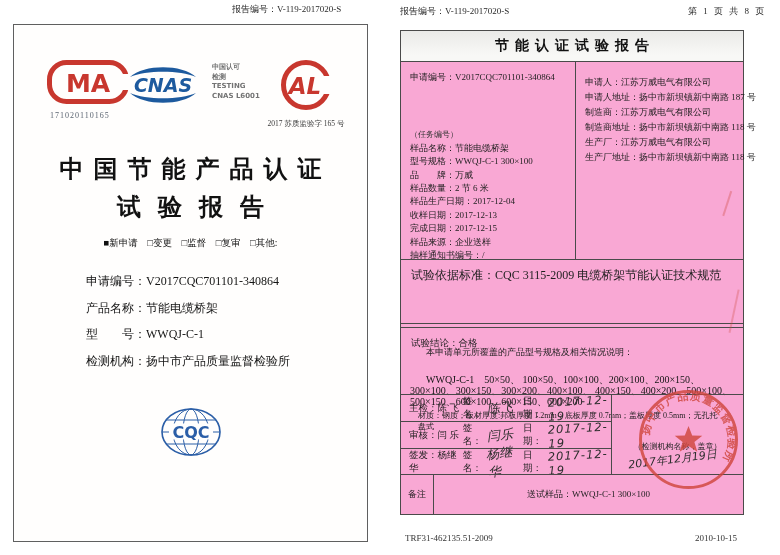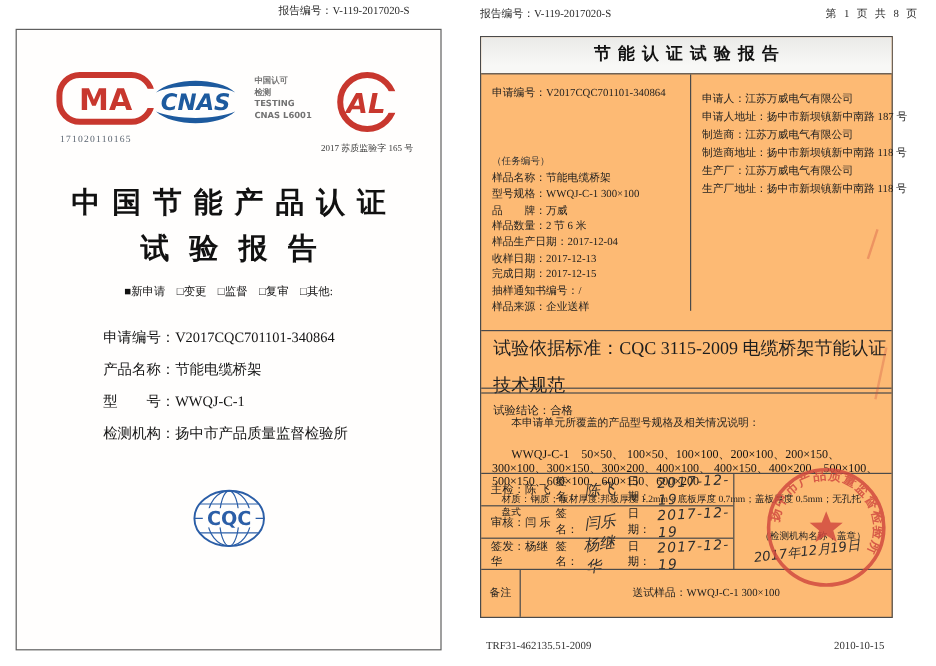--- a/index.html
+++ b/index.html
@@ -28,33 +28,33 @@
   .apply-line{position:absolute;left:0;top:212px;width:100%;text-align:center;font-size:9.5px;color:#111;}
   .fields{position:absolute;left:72px;top:248px;}
   .fields p{margin:0 0 9.5px 0;font-size:12px;color:#141414;}
   .cqc-wrap{position:absolute;left:146px;top:382px;}
 
   
   .rp-head-left{position:absolute;left:400px;top:5px;font-size:9px;color:#2a2a2a;}
   .rp-head-right{position:absolute;left:688px;top:5px;font-size:9px;letter-spacing:2px;color:#2a2a2a;}
   #tbl{
     position:absolute;left:400px;top:30px;width:342px;height:483px;
-    border:1.2px solid #4a4a4a;background:#fdba74;box-sizing:content-box;
+    border:1.2px solid #4a4a4a;background:#f9a8d4;box-sizing:content-box;
   }
   .row{position:absolute;left:0;width:342px;box-sizing:border-box;}
   .bt{border-top:1px solid #4a4a4a;}
   .r1{top:0;height:30px;background:linear-gradient(180deg,#eaeae8 0%,#f8f8f6 80%);}
   .tbl-title{width:100%;text-align:center;line-height:30px;font-size:14px;font-weight:bold;letter-spacing:6px;text-indent:6px;color:#111;}
   .r2{top:30px;height:198px;}
   .cellL{position:absolute;left:0;top:0;width:175px;height:100%;border-right:1px solid #4a4a4a;box-sizing:border-box;padding:9px 4px 0 9px;}
   .cellL p{margin:0;font-size:9px;line-height:13.4px;white-space:nowrap;}
   .cellL p.sub{font-size:8px;color:#333;margin-top:44px;}
   .cellR{position:absolute;left:176px;top:0;width:166px;height:100%;box-sizing:border-box;padding:13px 2px 0 8px;}
   .cellR p{margin:0;font-size:9px;line-height:15px;white-space:nowrap;}
-  .r3{top:228px;height:32px;line-height:31px;padding-left:10px;font-size:15px;margin-top:16px;}
+  .r3{top:228px;height:32px;line-height:31px;padding-left:10px;font-size:12px;}
   .r4{top:260px;height:32px;line-height:31px;padding-left:10px;font-size:9.5px;margin-top:36px;}
   .r5{top:292px;height:71px;padding:6px 8px 0 9px;}
   .r5 .cov-title{margin:16px;font-size:9px;}
   .r5 .cov-models{margin:4px 0 0 0;font-size:10px;line-height:10.8px;text-indent:16px;color:#141414;}
   .r5 .cov-mat{margin:3px 12px 0 0;font-size:8px;padding-left:8px;}
   .sigblock{top:363px;height:80px;}
   .sig-left{position:absolute;left:0;top:0;width:211px;height:80px;border-right:1px solid #4a4a4a;box-sizing:border-box;}
   .sig-row{height:26px;display:flex;align-items:center;padding-left:8px;font-size:9.5px;box-sizing:border-box;}
   .sig-row + .sig-row{border-top:1px solid #4a4a4a;height:27px;}
   .sig-role{width:66px;}
@@ -145,22 +145,22 @@
     <div class="cellL">
       <p>申请编号：V2017CQC701101-340864</p>
       <p class="sub">（任务编号）</p>
       <p>样品名称：节能电缆桥架</p>
       <p>型号规格：WWQJ-C-1 300×100</p>
       <p>品　　牌：万威</p>
       <p>样品数量：2 节 6 米</p>
       <p>样品生产日期：2017-12-04</p>
       <p>收样日期：2017-12-13</p>
       <p>完成日期：2017-12-15</p>
+      <p>样品来源：企业送样</p>
       <p>抽样通知书编号：/</p>
-      <p>样品来源：企业送样</p>
     </div>
     <div class="cellR">
       <p>申请人：江苏万威电气有限公司</p>
       <p>申请人地址：扬中市新坝镇新中南路 187 号</p>
       <p>制造商：江苏万威电气有限公司</p>
       <p>制造商地址：扬中市新坝镇新中南路 118 号</p>
       <p>生产厂：江苏万威电气有限公司</p>
       <p>生产厂地址：扬中市新坝镇新中南路 118 号</p>
     </div>
   </div>

